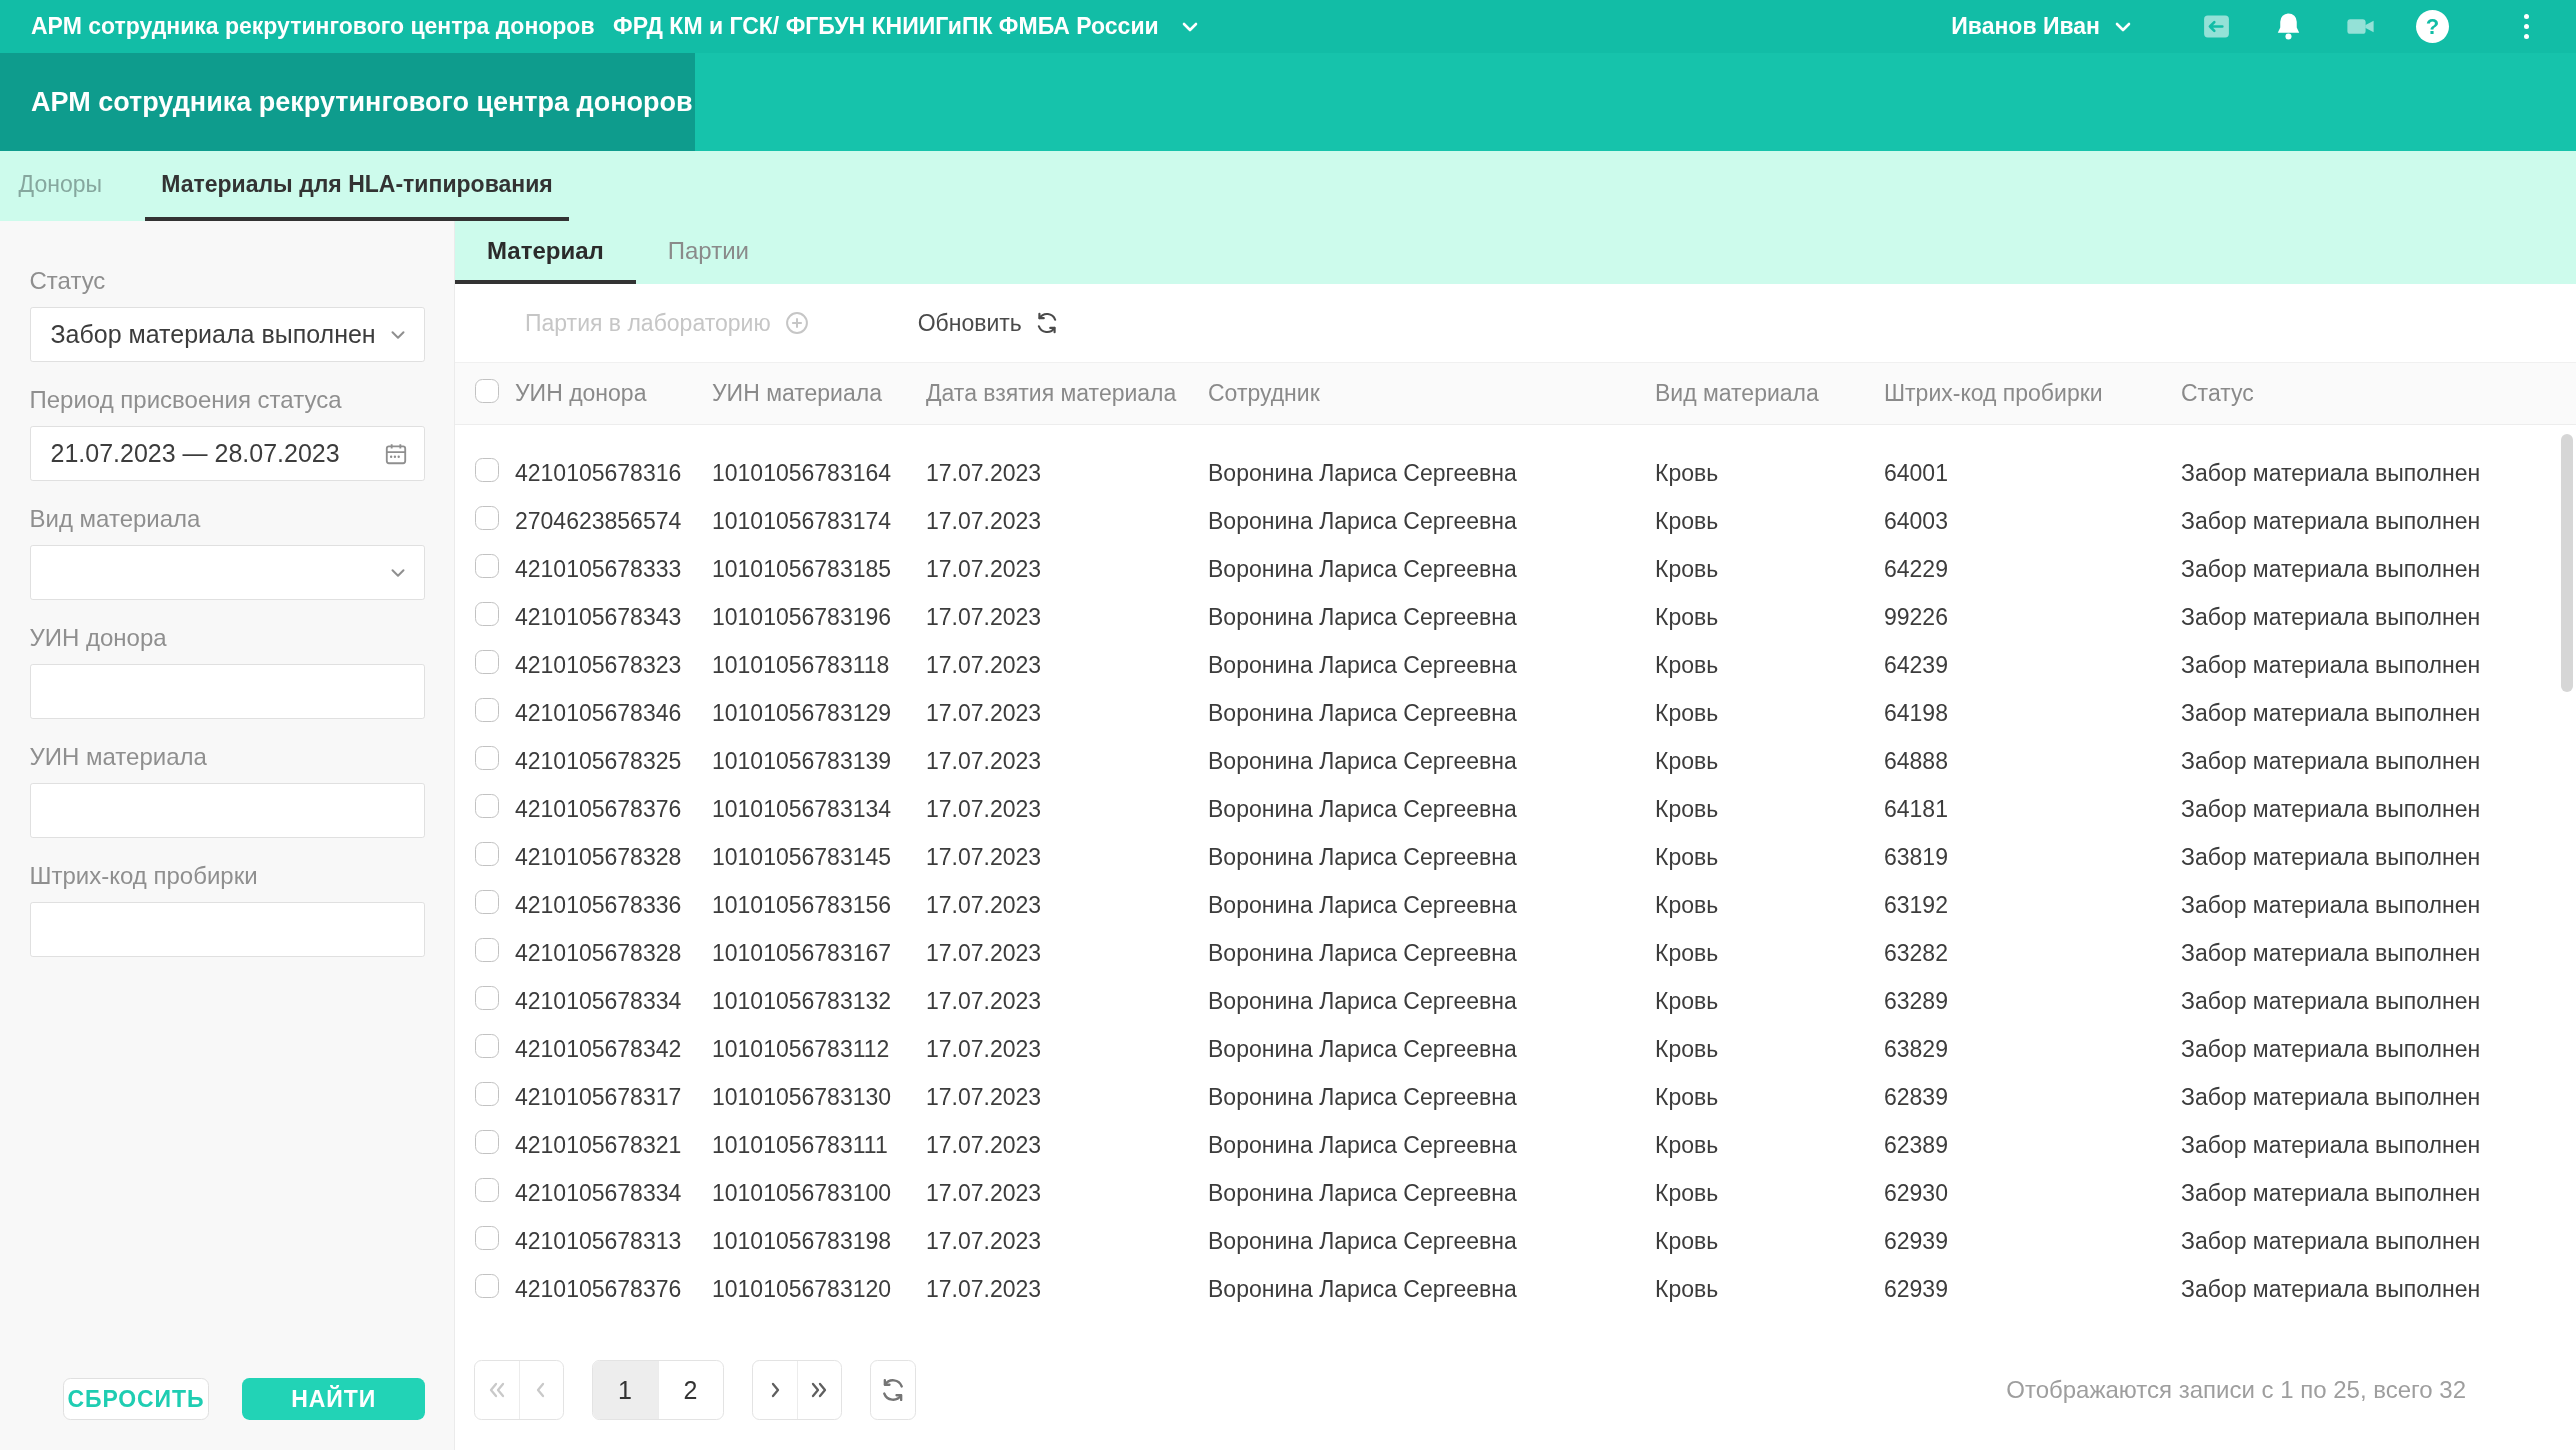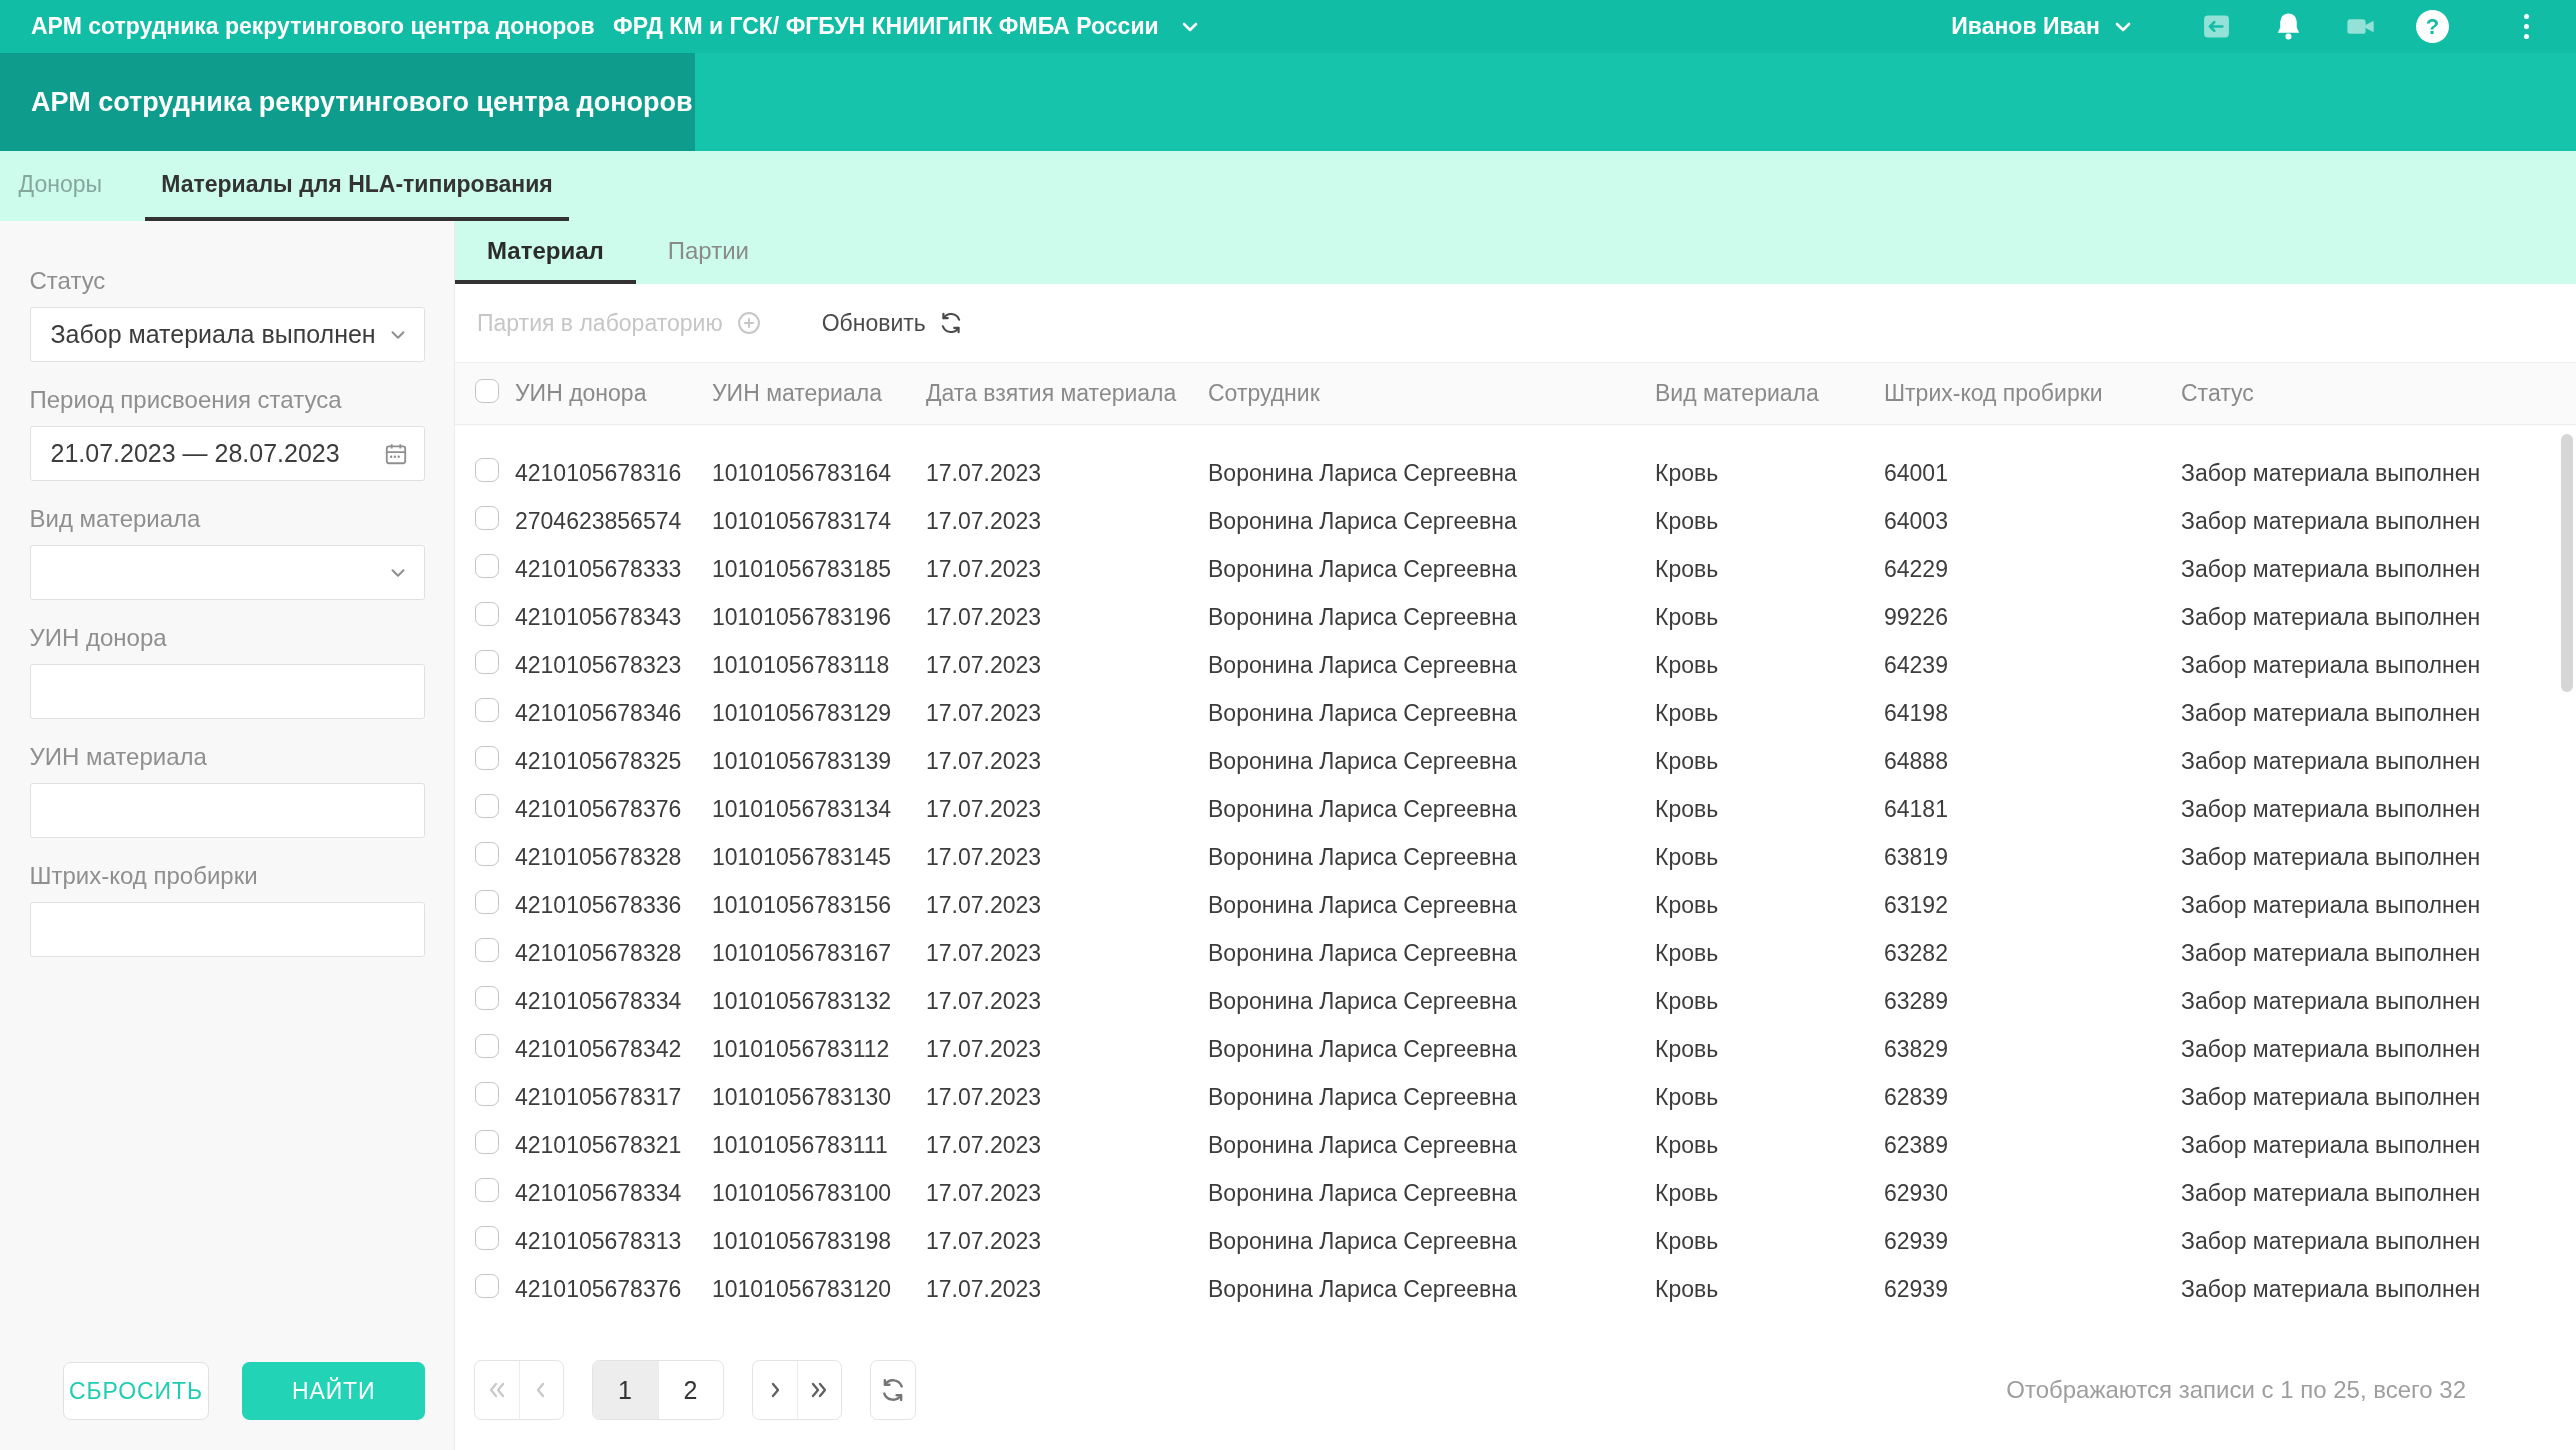--- a/index.html
+++ b/index.html
@@ -52,40 +52,40 @@
   .field {
     height:55px; background:#fff; border:0.9px solid #E0E0E0; border-radius:2.8px;
     display:flex; align-items:center; padding:0 14.8px 0 20px; font-size:25px; color:#3C3C3C;
     width:100%;
   }
   input.field { outline:none; }
   .field .spacer { flex:1; }
   .field-icon { color:#8F8F8F; display:flex; align-items:center; }
   .sb-buttons { margin-top:auto; display:flex; gap:33px; padding-left:33px; }
   .btn {
-    height:58px; border-radius:7.4px; font-size:23px; font-weight:400; letter-spacing:0.9px;
+    height:42px; border-radius:7.4px; font-size:23px; font-weight:700; letter-spacing:0.9px;
     display:flex; align-items:center; justify-content:center; cursor:pointer;
   }
   .btn-reset { width:148px; background:#fff; border:0.9px solid #E0E0E0; color:#1FCDB2; }
   .btn-find  { width:184px; background:#22D3B6; border:none; color:#fff; }
 
   
   .main { flex:1; display:flex; flex-direction:column; background:#fff; position:relative; }
   .inner-tabs { height:63px; background:#CDFBEC; display:flex; }
   .inner-tab {
     padding:0 32px; display:flex; align-items:center; font-size:24px; color:#8A8A8A;
     cursor:pointer; border-bottom:4.6px solid transparent;
   }
   .inner-tab.active { color:#2B2B2B; font-weight:700; border-bottom-color:#333; }
 
   .toolbar {
     height:79px; display:flex; align-items:center; padding-left:22px; gap:59px;
     border-bottom:0.9px solid #F0F0F0;
   }
-  .tool-btn { display:flex; align-items:center; gap:12px; font-size:23px; cursor:pointer; }
+  .tool-btn { display:flex; align-items:center; gap:12px; font-size:23px; cursor:pointer;margin-left:48px; }
   .tool-btn.disabled { color:#C6C6C6; cursor:default; }
   .tool-btn.enabled { color:#4A4A4A; }
 
   .grid-cols {
     display:grid;
     grid-template-columns:40px 197px 214px 282px 447px 229px 297px 1fr;
     align-items:center; padding-left:20px;
   }
   .table-header { height:62px; background:#FAFAFA; border-bottom:0.9px solid #EDEDED; color:#8A8A8A; font-size:23px; }
   .table-body { flex:1; padding-top:24px; overflow:hidden; }

